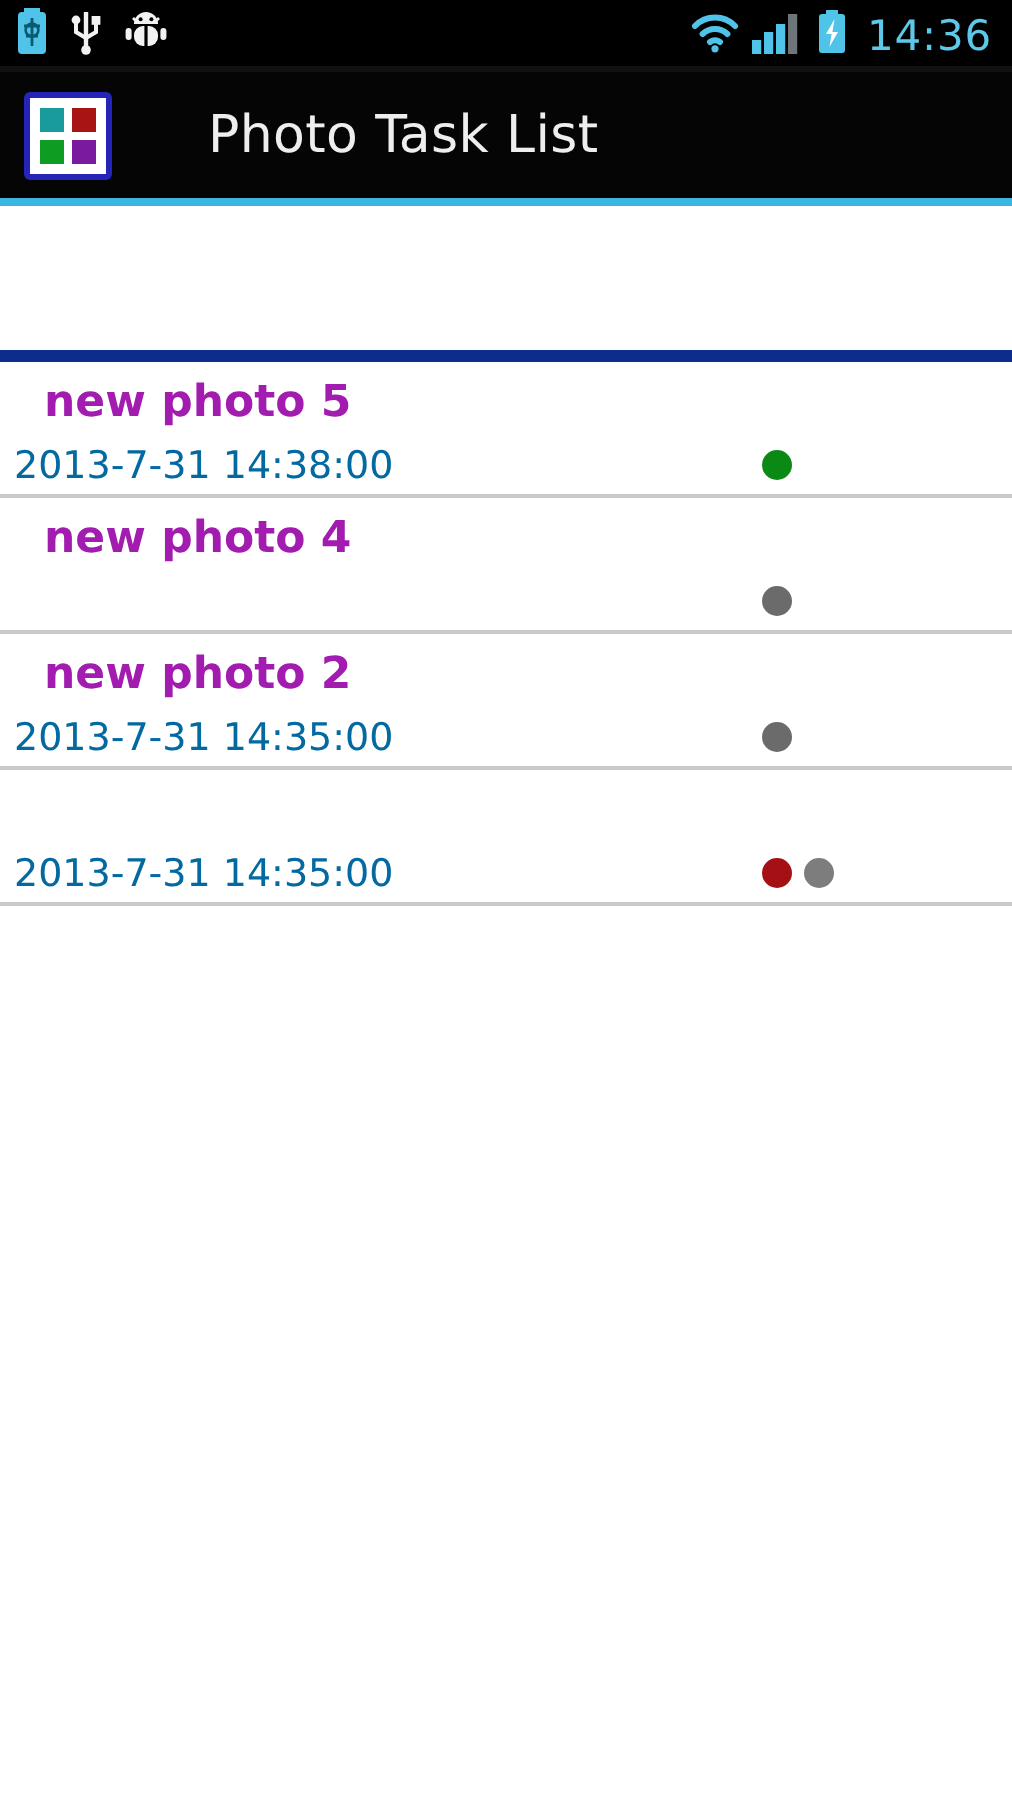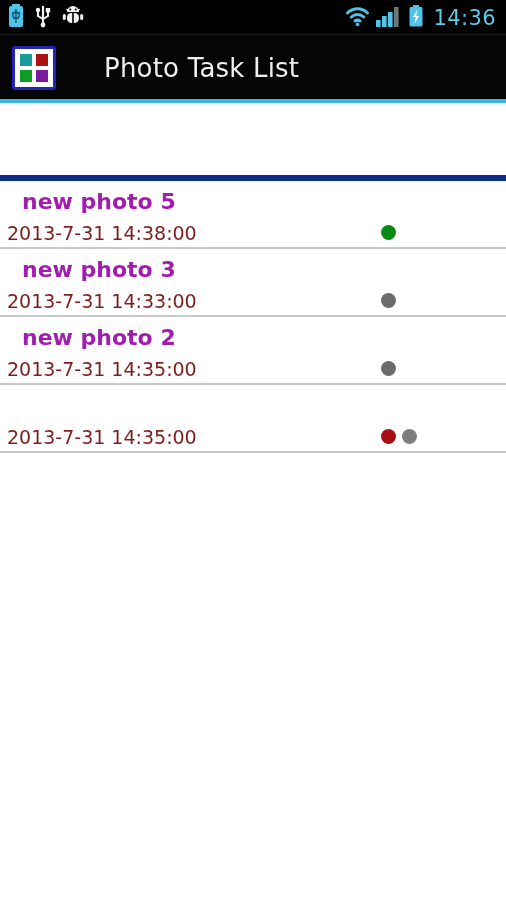--- a/index.html
+++ b/index.html
@@ -102,21 +102,21 @@
     background:#ffffff; cursor:pointer;
   }
   .row .r-title{
     position:absolute; left:22px; top:8px;
     font-size:22px; font-weight:bold; color:#a21caf;
     font-family:"DejaVu Sans", sans-serif;
     white-space:nowrap;
   }
   .row .r-date{
     position:absolute; left:7px; top:41px;
-    font-size:19px; color:#7f1d1d;
+    font-size:19px; color:#0369a1;
     font-family:"DejaVu Sans", sans-serif;
     white-space:nowrap;
   }
   .row .r-dots{
     position:absolute; left:381px; top:44px;
     display:flex; align-items:center; gap:6px;
   }
   .dot{ width:15px; height:15px; border-radius:50%; display:block; }
 
   .filler{ width:100%; background:#ffffff; flex:1 1 auto; }
@@ -205,22 +205,21 @@
 
   <div class="list" id="task-list">
       <div class="row">
         <div class="r-title">new photo 5</div>
         <div class="r-date">2013-7-31 14:38:00</div>
         <div class="r-dots">
           <span class="dot" style="background: rgb(10, 138, 20);"></span>
         </div>
       </div>
       <div class="row">
-        <div class="r-title">new photo 3</div>
-        <div class="r-date">2013-7-31 14:33:00</div>
+        <div class="r-title">new photo 4</div>
         <div class="r-dots">
           <span class="dot" style="background: rgb(107, 107, 107);"></span>
         </div>
       </div>
       <div class="row">
         <div class="r-title">new photo 2</div>
         <div class="r-date">2013-7-31 14:35:00</div>
         <div class="r-dots">
           <span class="dot" style="background: rgb(107, 107, 107);"></span>
         </div>

